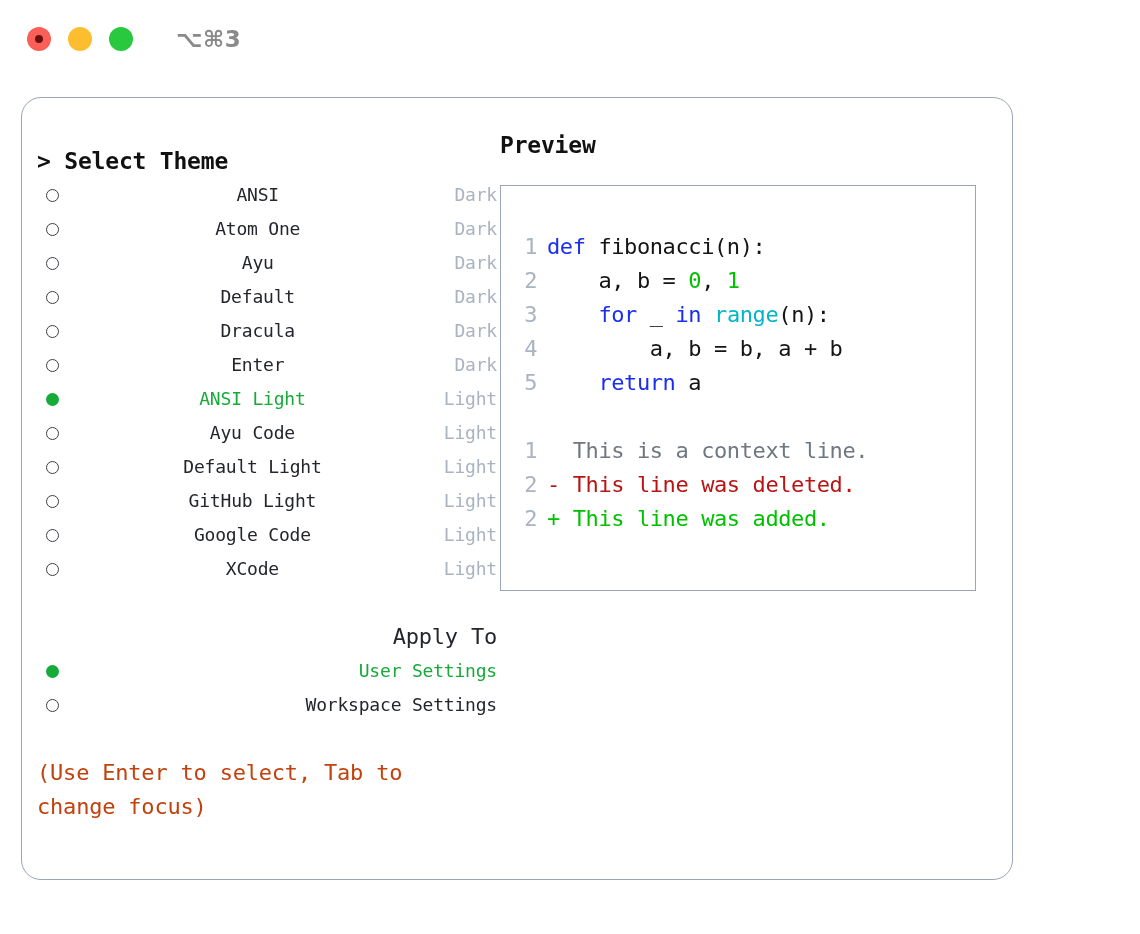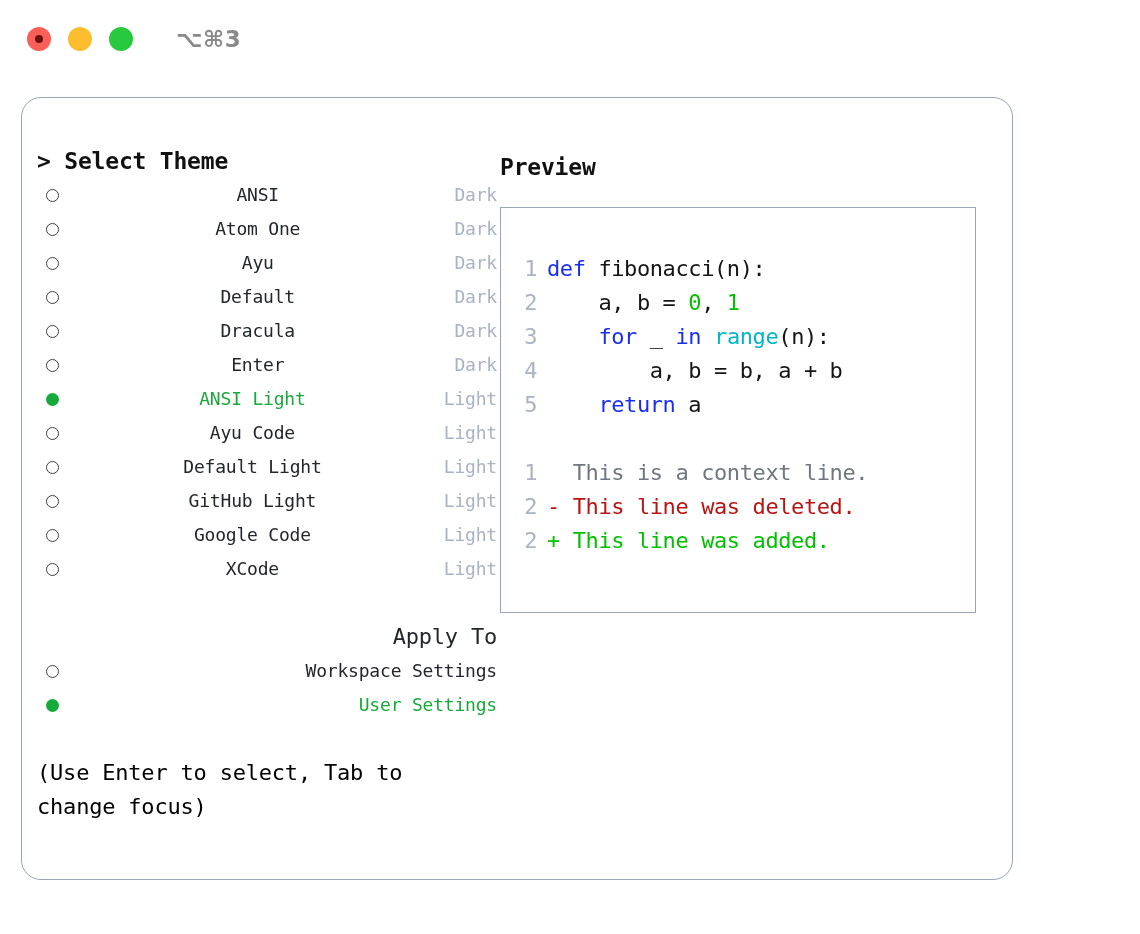--- a/index.html
+++ b/index.html
@@ -144,31 +144,31 @@
     line-height: 34px;
     letter-spacing: -0.2px;
     margin-left: 35px;
     white-space: pre;
     text-align: right;
   }
 
   .hint {
     margin-top: 34px;
     font-size: 22px;
-    color: #000000;
+    color: #c2410c;
     line-height: 34px;
     letter-spacing: -0.2px;
     width: 400px;
   }
 
   
   .right-col {
     position: absolute;
     left: 478px;
-    top: 52px;
+    top: 30px;
     width: 500px;
   }
   .preview-title {
     font-size: 23px;
     font-weight: bold;
     color: #111111;
     letter-spacing: -0.2px;
     line-height: 34px;
     height: 34px;
   }
@@ -244,22 +244,22 @@
             <div class="opt-row"><span class="bullet empty"></span><span class="opt-label">GitHub Light</span><span class="opt-variant">Light</span></div>
             <div class="opt-row"><span class="bullet empty"></span><span class="opt-label">Google Code</span><span class="opt-variant">Light</span></div>
             <div class="opt-row"><span class="bullet empty"></span><span class="opt-label">XCode</span><span class="opt-variant">Light</span></div>
           </div>
 
         <div class="group-gap"></div>
 
         <div class="apply-header">Apply To</div>
 
         <div class="opt-list" id="apply-list">
+            <div class="opt-row selected"><span class="bullet filled"></span><span class="opt-label">User Settings</span></div>
             <div class="opt-row"><span class="bullet empty"></span><span class="opt-label">Workspace Settings</span></div>
-            <div class="opt-row selected"><span class="bullet filled"></span><span class="opt-label">User Settings</span></div>
           </div>
 
         <div class="hint">(Use Enter to select, Tab to change focus)</div>
       </div>
 
       <div class="right-col">
         <div class="preview-title">Preview</div>
 
         <div class="preview-box">
           <div id="code-block">

